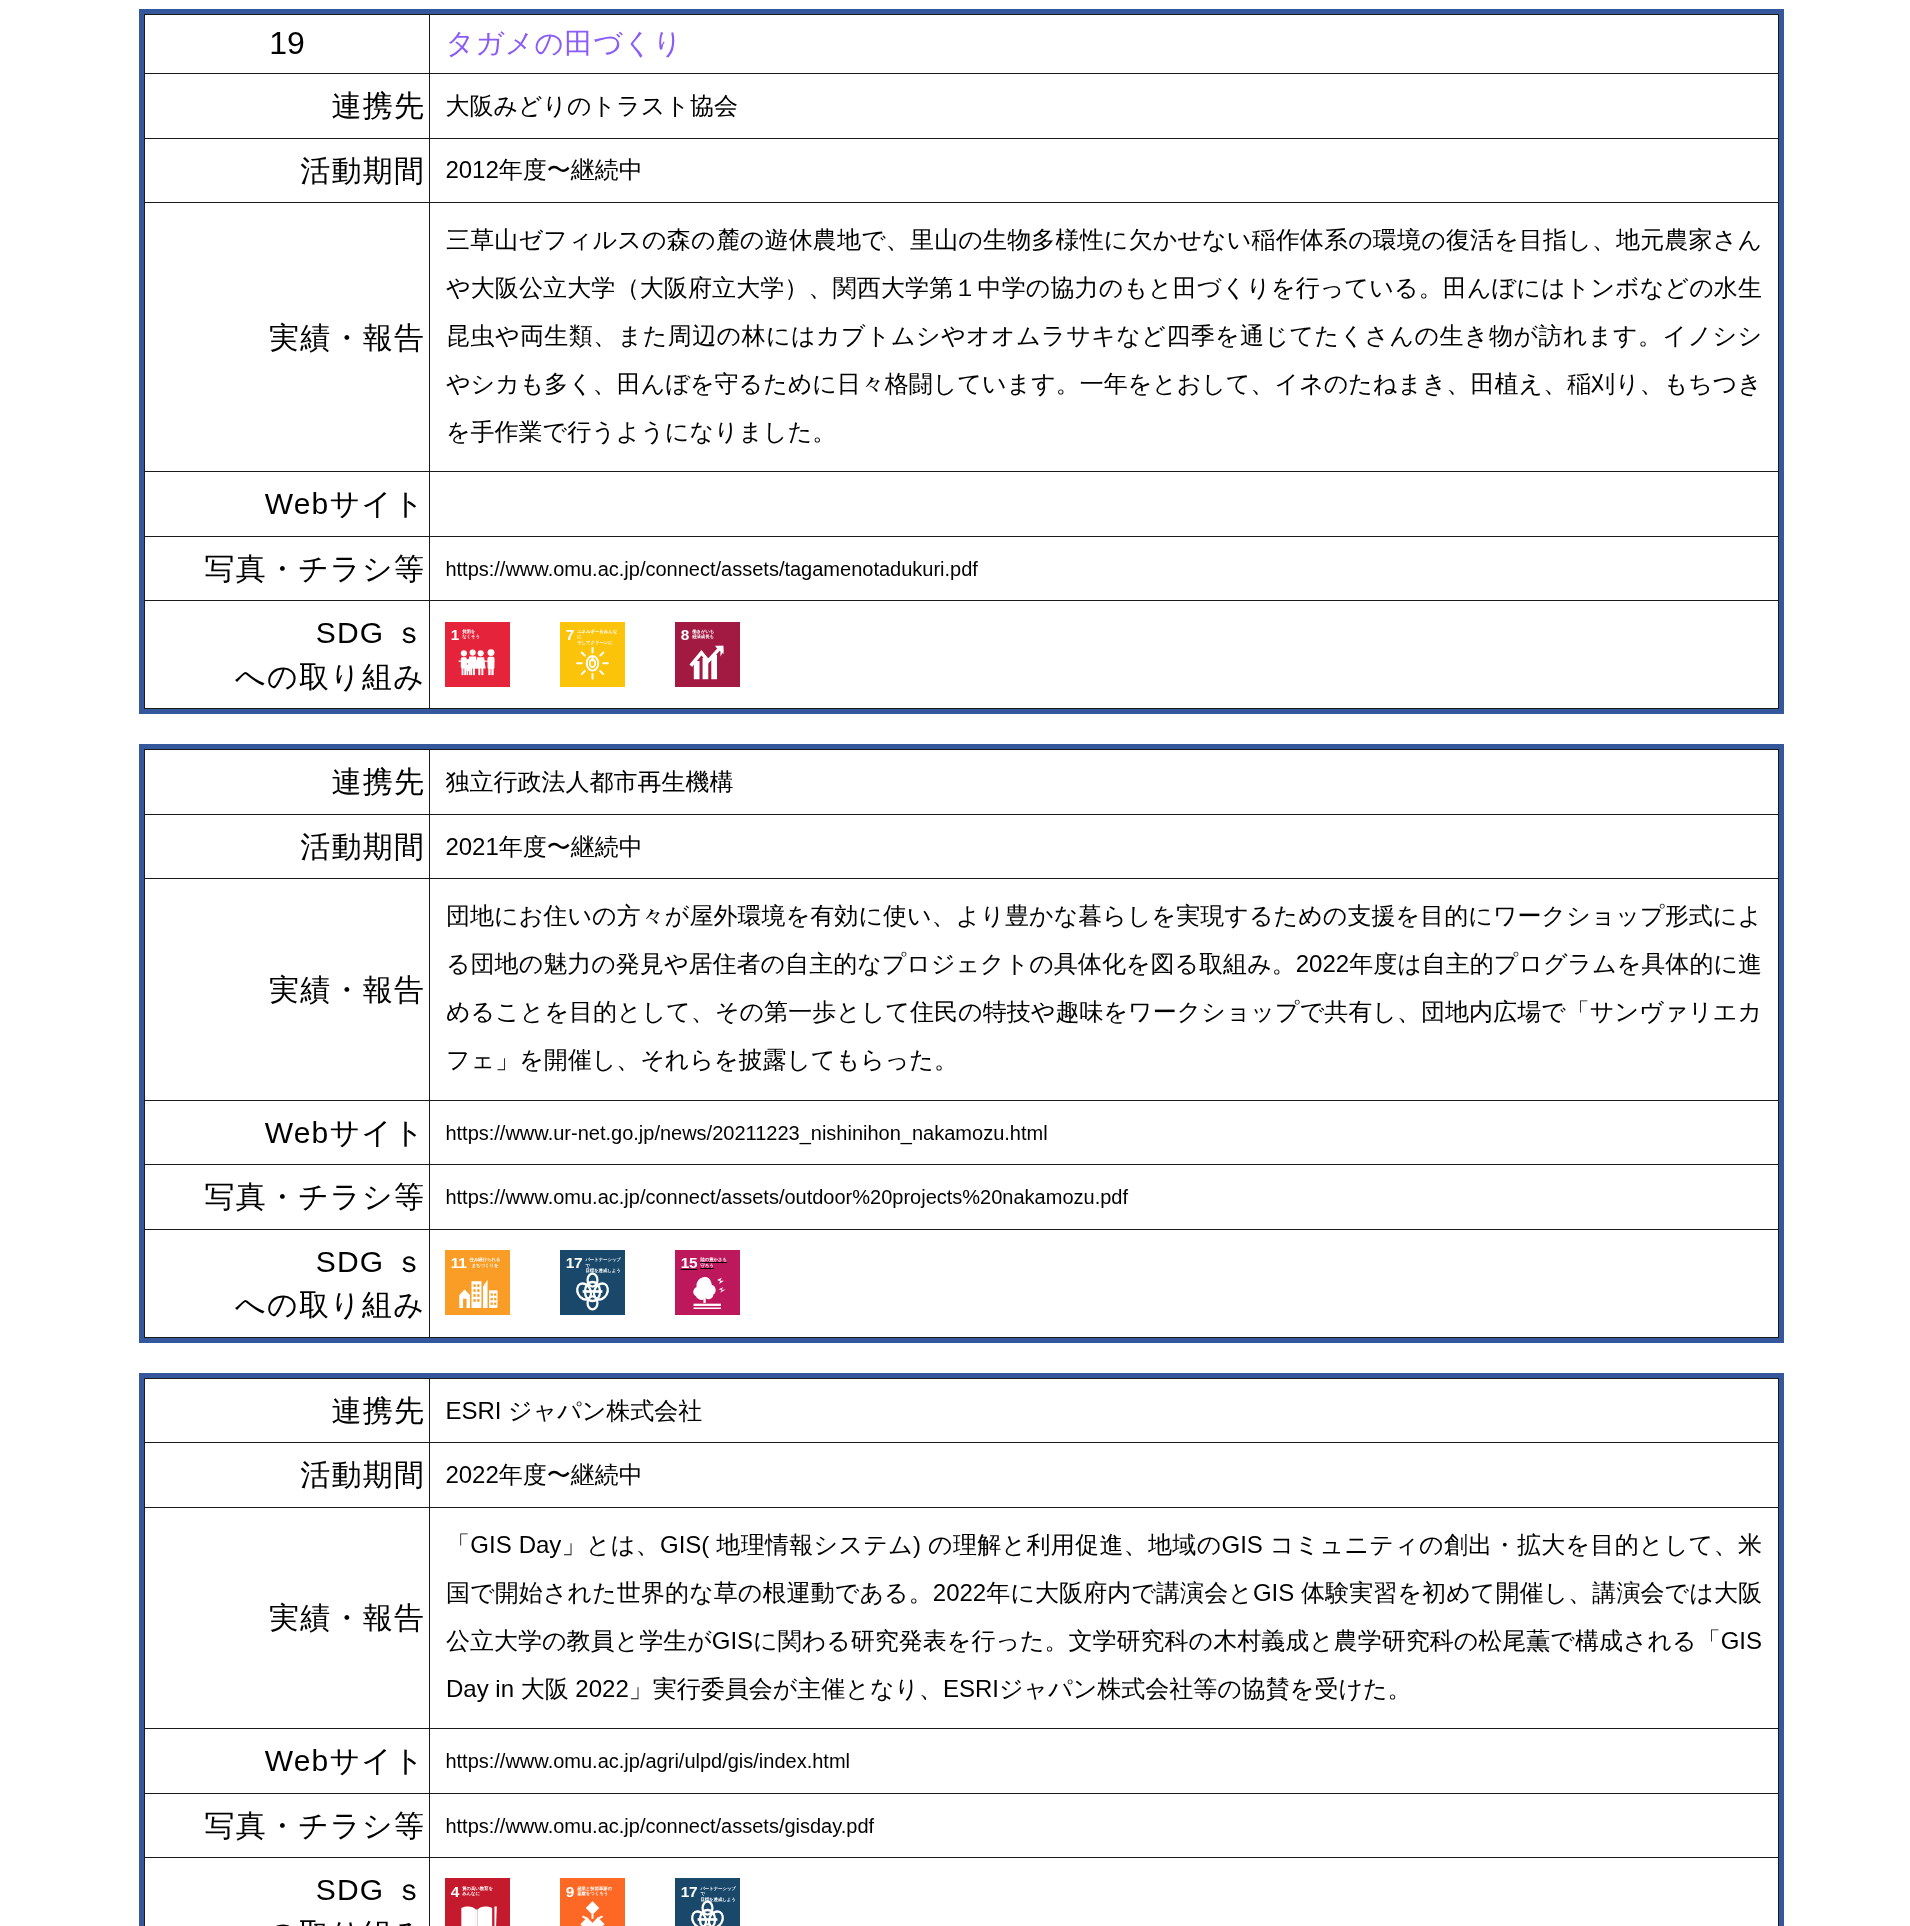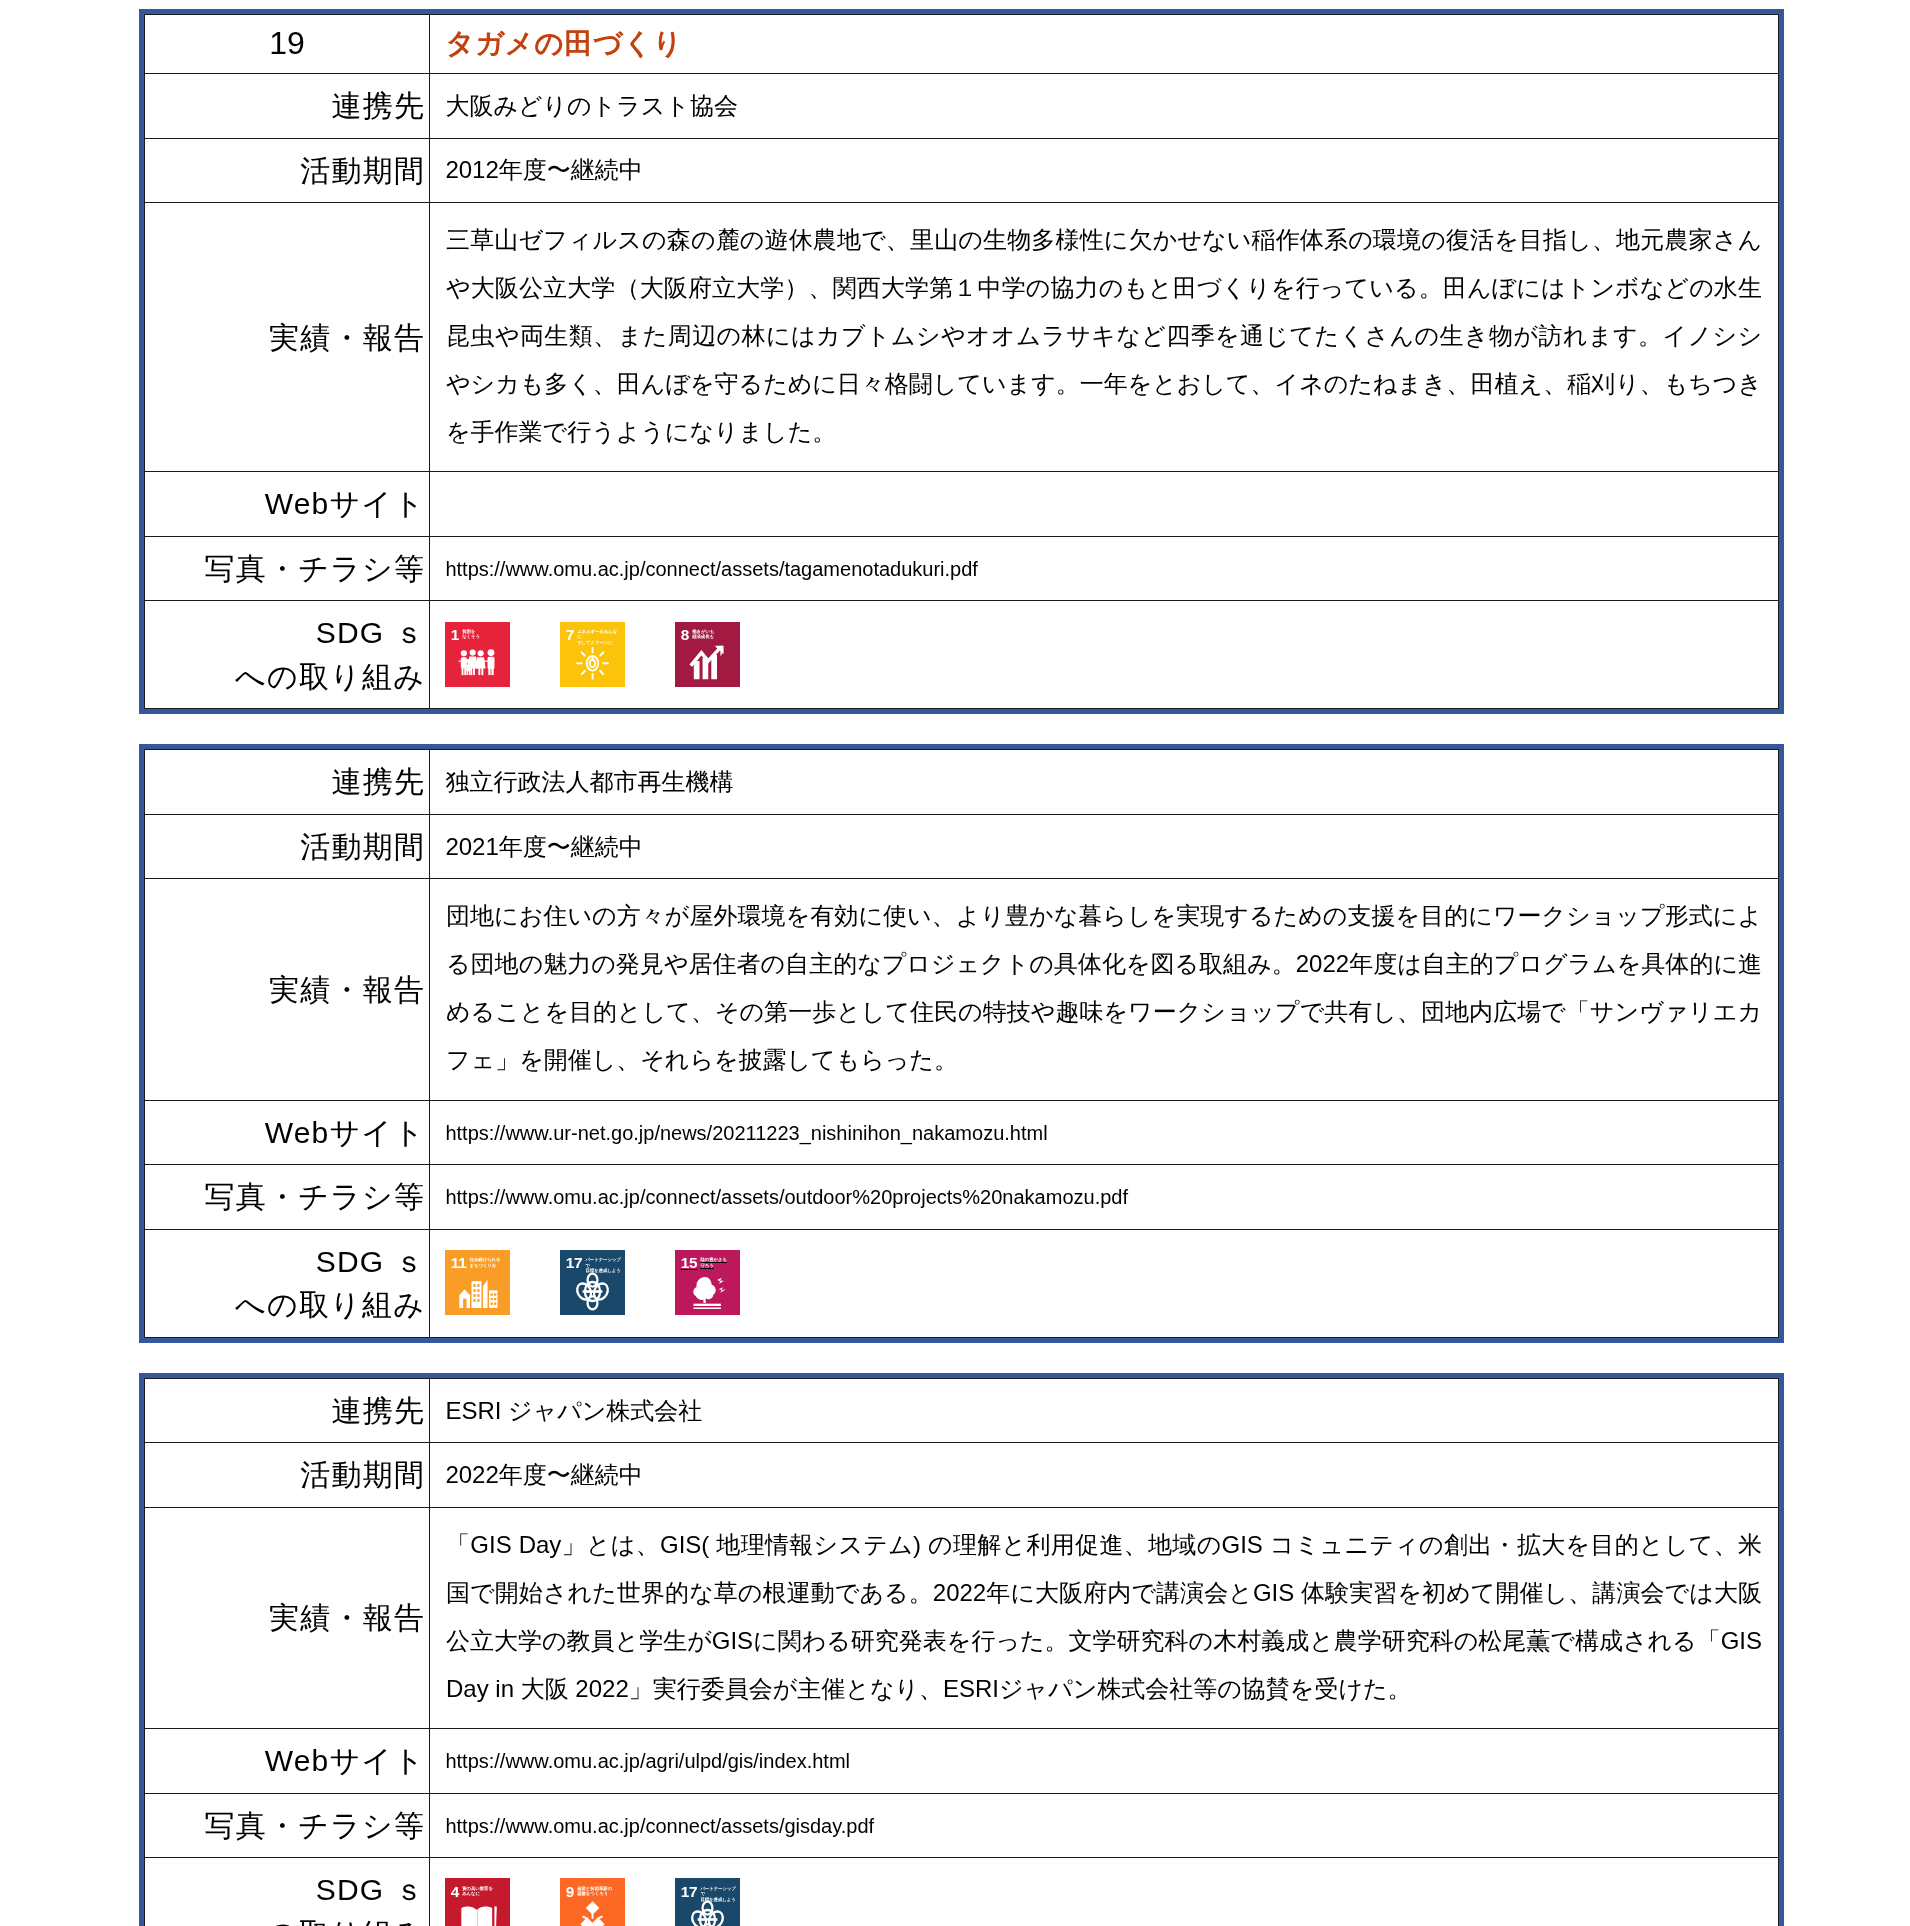--- a/index.html
+++ b/index.html
@@ -59,22 +59,22 @@
     line-height: 1.5;
     padding: 10px 15.4px;
     font-weight: 400;
     word-break: break-all;
   }
 
   .title-cell {
     padding: 10.8px 15.4px 11.6px 15.4px;
   }
   .title-txt {
-    color: #c2410c;
-    font-weight: bold;
+    color: #8b5cf6;
+    font-weight: normal;
     font-size: 28.5px;
     letter-spacing: 0.02em;
     line-height: 1.25;
   }
   .num-cell {
     text-align: center;
     font-size: 32px;
     padding: 10.8px 3.9px;
   }
 
@@ -301,21 +301,21 @@
             <td class="lab-cell"><span>写真・チラシ等</span></td>
             <td class="url-cell"><span>https://www.omu.ac.jp/connect/assets/outdoor%20projects%20nakamozu.pdf</span></td>
           </tr>
           <tr>
             <td class="lab-cell">
               <span class="two-line">SDG ｓ</span>
               <span class="two-line">への取り組み</span>
             </td>
             <td class="sdg-cell">
               <div class="sdg-row">
-                <div class="sdg" style="background: rgb(249, 157, 38);">
+                <div class="sdg" style="background: rgb(249, 157, 38); text-align: center;">
                   <div class="sdg-head">
                     <div class="sdg-num">11</div>
                     <div class="sdg-txt">住み続けられる
 まちづくりを</div>
                   </div>
                   <div class="sdg-art">
                     <svg width="42" height="33" viewBox="0 0 110 86" fill="#fff">
         <path d="M6 86 V52 L20 38 L34 52 V86 Z"></path>
         <rect x="38" y="16" width="26" height="70"></rect>
         <path d="M68 86 V30 L80 12 L80 86 Z"></path>

